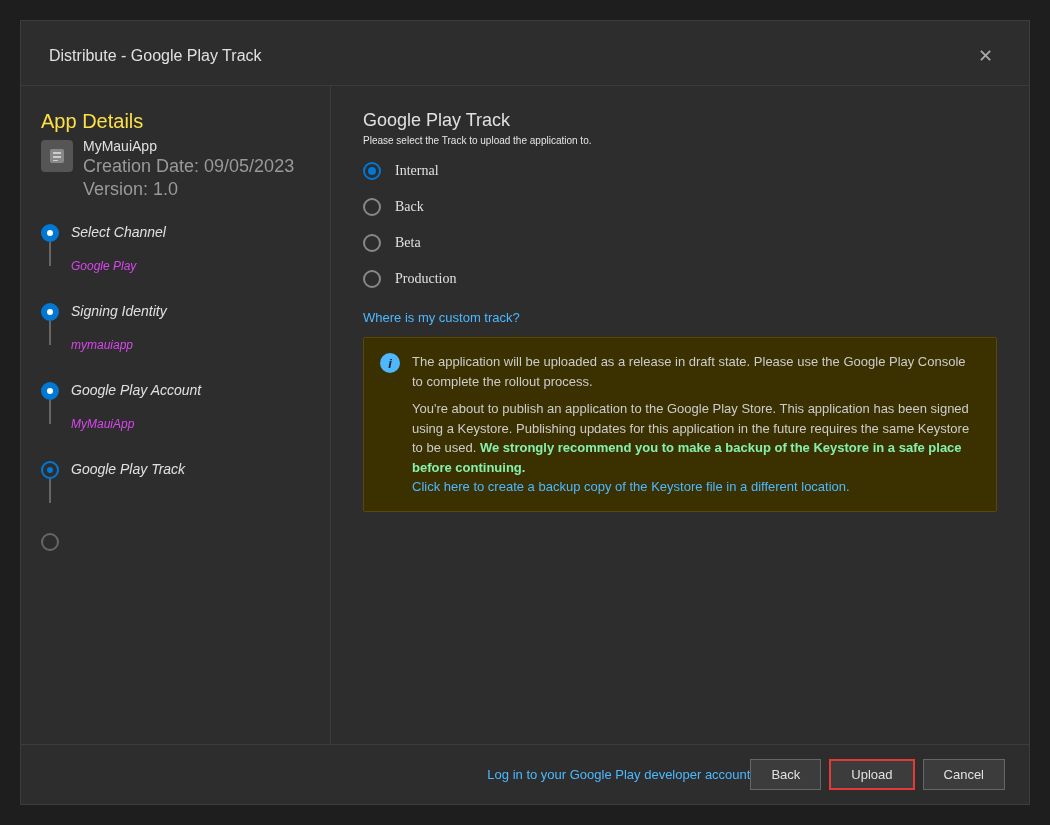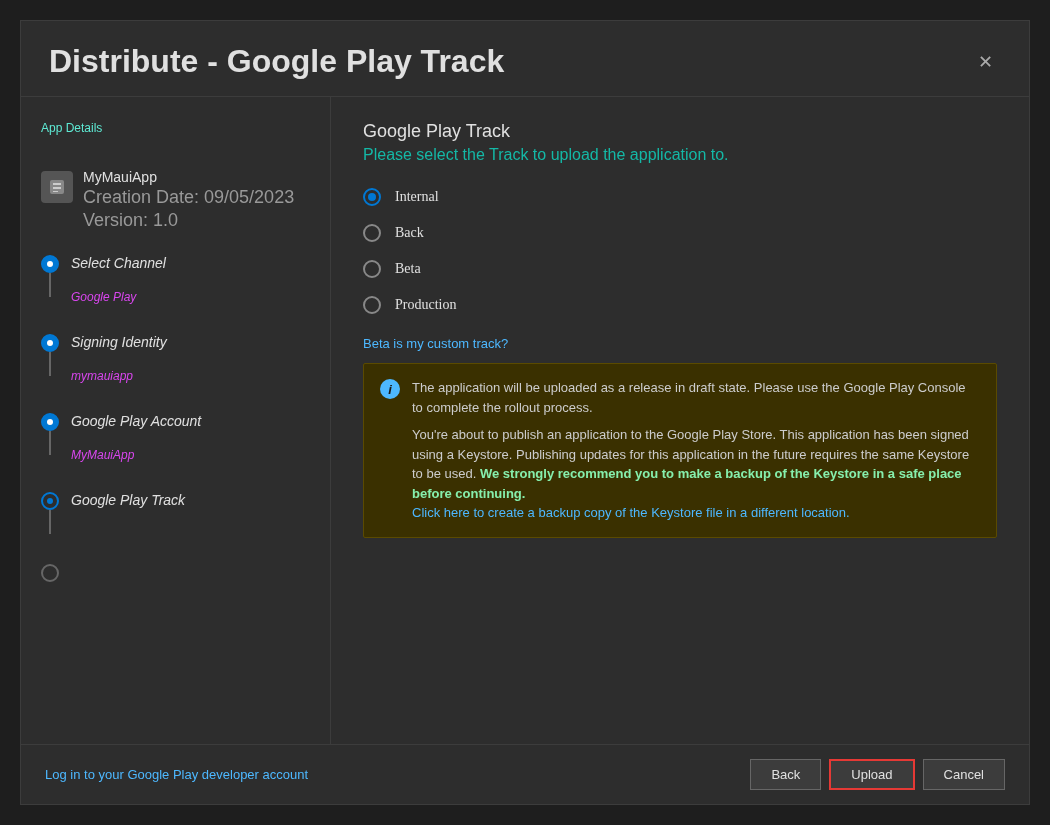--- a/index.html
+++ b/index.html
@@ -24,22 +24,22 @@
       flex-direction: column;
     }
     .title-bar {
       padding: 22px 28px 16px 28px;
       display: flex;
       align-items: center;
       justify-content: space-between;
       border-bottom: 1px solid #3c3c3c;
     }
     .title-bar h1 {
-      font-size: 32px;
-      font-weight: 700;
+      font-size: 16px;
+      font-weight: 400;
       color: #e0e0e0;
     }
     .close-btn {
       background: none;
       border: none;
       color: #aaa;
       font-size: 18px;
       cursor: pointer;
       padding: 4px 8px;
       line-height: 1;
@@ -51,24 +51,24 @@
     }
     .sidebar {
       width: 310px;
       border-right: 1px solid #3c3c3c;
       padding: 24px 20px;
       display: flex;
       flex-direction: column;
       gap: 0;
     }
     .sidebar-title {
-      font-size: 12px;
+      font-size: 20px;
       font-weight: 400;
-      color: #5eead4;
-      margin-bottom: 34px;
+      color: #fde047;
+      margin-bottom: 5px;
     }
     .app-info {
       display: flex;
       align-items: flex-start;
       gap: 10px;
       margin-bottom: 24px;
     }
     .app-icon {
       width: 32px;
       height: 32px;
@@ -155,23 +155,23 @@
       flex-direction: column;
       gap: 16px;
     }
     .section-title {
       font-size: 18px;
       font-weight: 400;
       color: #e0e0e0;
       margin-bottom: 4px;
     }
     .section-desc {
-      font-size: 16px;
-      color: #14b8a6;
-      margin-bottom: 24px;
+      font-size: 10px;
+      color: #e5e5e5;
+      margin-bottom: 16px;
     }
     .radio-group { display: flex; flex-direction: column; gap: 18px; margin-bottom: 20px; font-family: Liberation Serif, serif; }
     .radio-item {
       display: flex;
       align-items: center;
       gap: 14px;
       cursor: pointer;
     }
     .radio-outer {
       width: 18px;
@@ -229,21 +229,21 @@
     .warning-title { font-weight: 700; color: #e0e0e0; }
     .warning-text p { margin-bottom: 8px; }
     .warning-text p:last-child { margin-bottom: 0; }
     .warning-text strong { color: #86efac; font-weight: 700; }
     .warning-text a { color: #4db8ff; text-decoration: none; cursor: pointer; }
     .footer {
       padding: 14px 24px;
       border-top: 1px solid #3c3c3c;
       display: flex;
       align-items: center;
-      justify-content: space-between;
+      justify-content: flex-end;
     }
     .footer-link {
       color: #4db8ff;
       font-size: 13px;
       cursor: pointer;
       text-decoration: none;
     }
     .footer-buttons { display: flex; gap: 8px; }
     .btn {
       padding: 6px 20px;
@@ -367,21 +367,21 @@
             <div class="radio-outer"></div>
             <span class="radio-label">Beta</span>
           </label>
 
           <label class="radio-item">
             <div class="radio-outer"></div>
             <span class="radio-label">Production</span>
           </label>
         </div>
 
-        <a class="custom-track-link">Beta is my custom track?</a>
+        <a class="custom-track-link">Where is my custom track?</a>
 
         <div class="warning-box">
           <div class="warning-icon">i</div>
           <div class="warning-text">
             <p>The application will be uploaded as a release in draft state. Please use the Google Play Console to complete the rollout process.</p>
             <p>
               <span>You're about to publish an application to the Google Play Store. This application has been signed using a Keystore. Publishing updates for this application in the future requires the same Keystore to be used. </span><strong>We strongly recommend you to make a backup of the Keystore in a safe place before continuing.</strong><br>
               <a style="color:#4db8ff;">Click here to create a backup copy of the Keystore file in a different location.</a>
             </p>
           </div>

